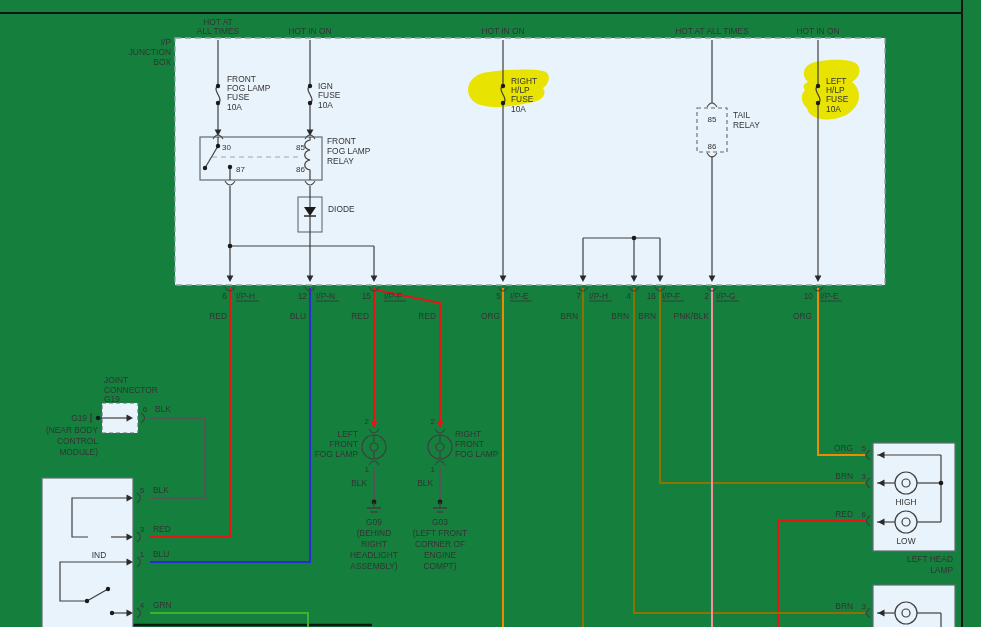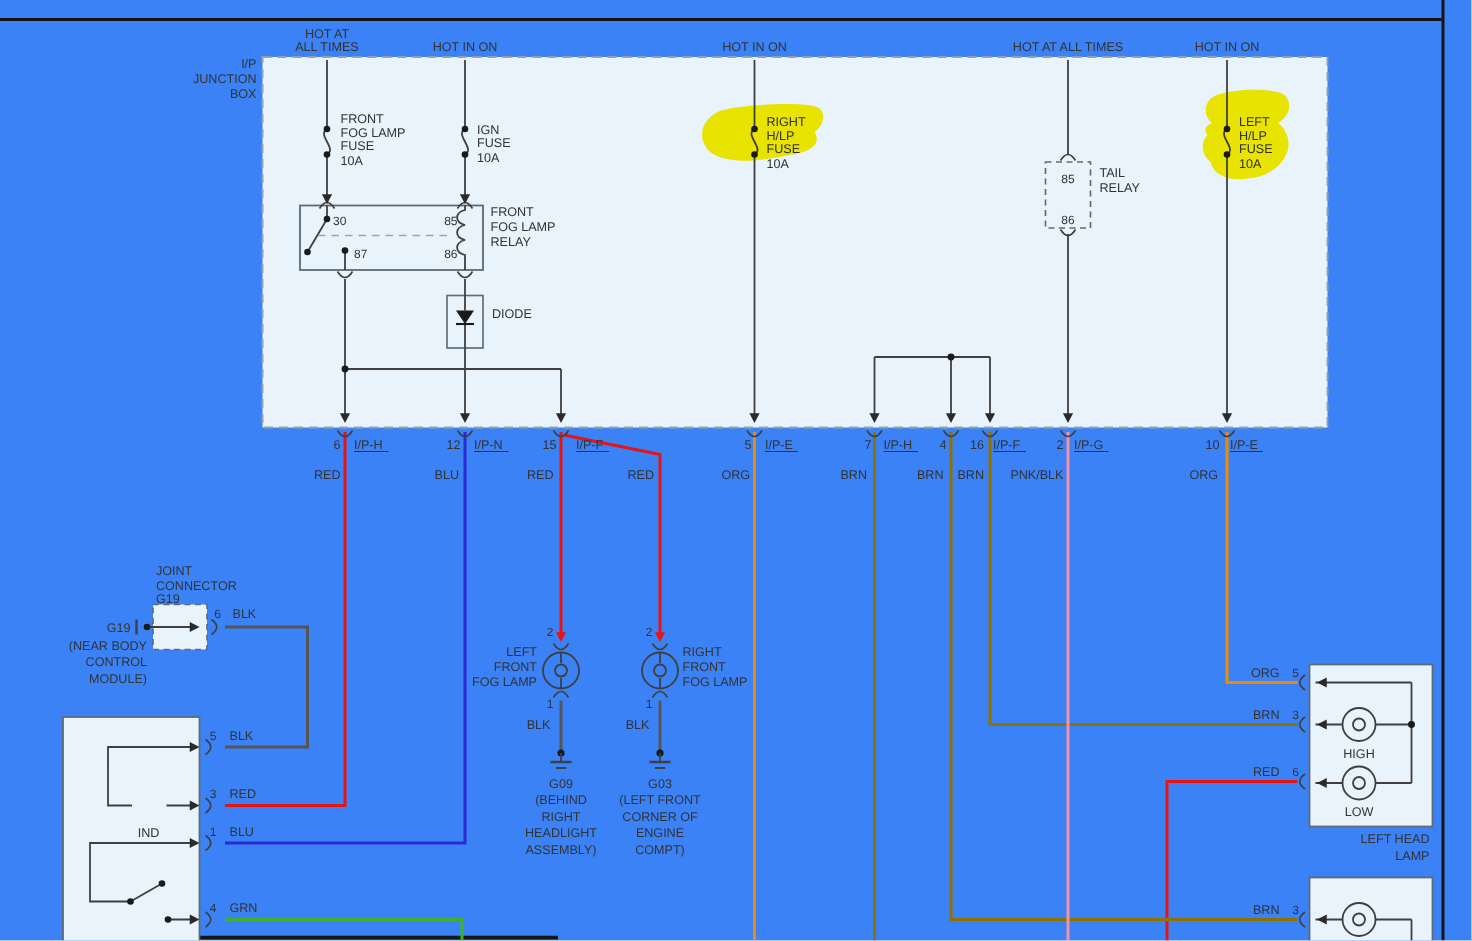--- a/index.html
+++ b/index.html
@@ -1,16 +1,16 @@
 <!DOCTYPE html>
 <html><head>
 <meta charset="utf-8">
 <style>
   html,body{margin:0;padding:0;background:#fff;}
-  .stage{position:relative;width:981px;height:627px;background:#3b82f6;overflow:hidden;
+  .stage{position:relative;width:981px;height:627px;background:#15803d;overflow:hidden;
          font-family:"Liberation Sans", sans-serif;}
   svg text{font-family:"Liberation Sans", sans-serif;font-size:8.4px;fill:#333;}
   svg text.sm{font-size:8px;}
 </style>
 </head>
 <body>
 
 <div class="stage">
 <svg width="981" height="627" viewBox="0 0 981 627">
   <defs>

